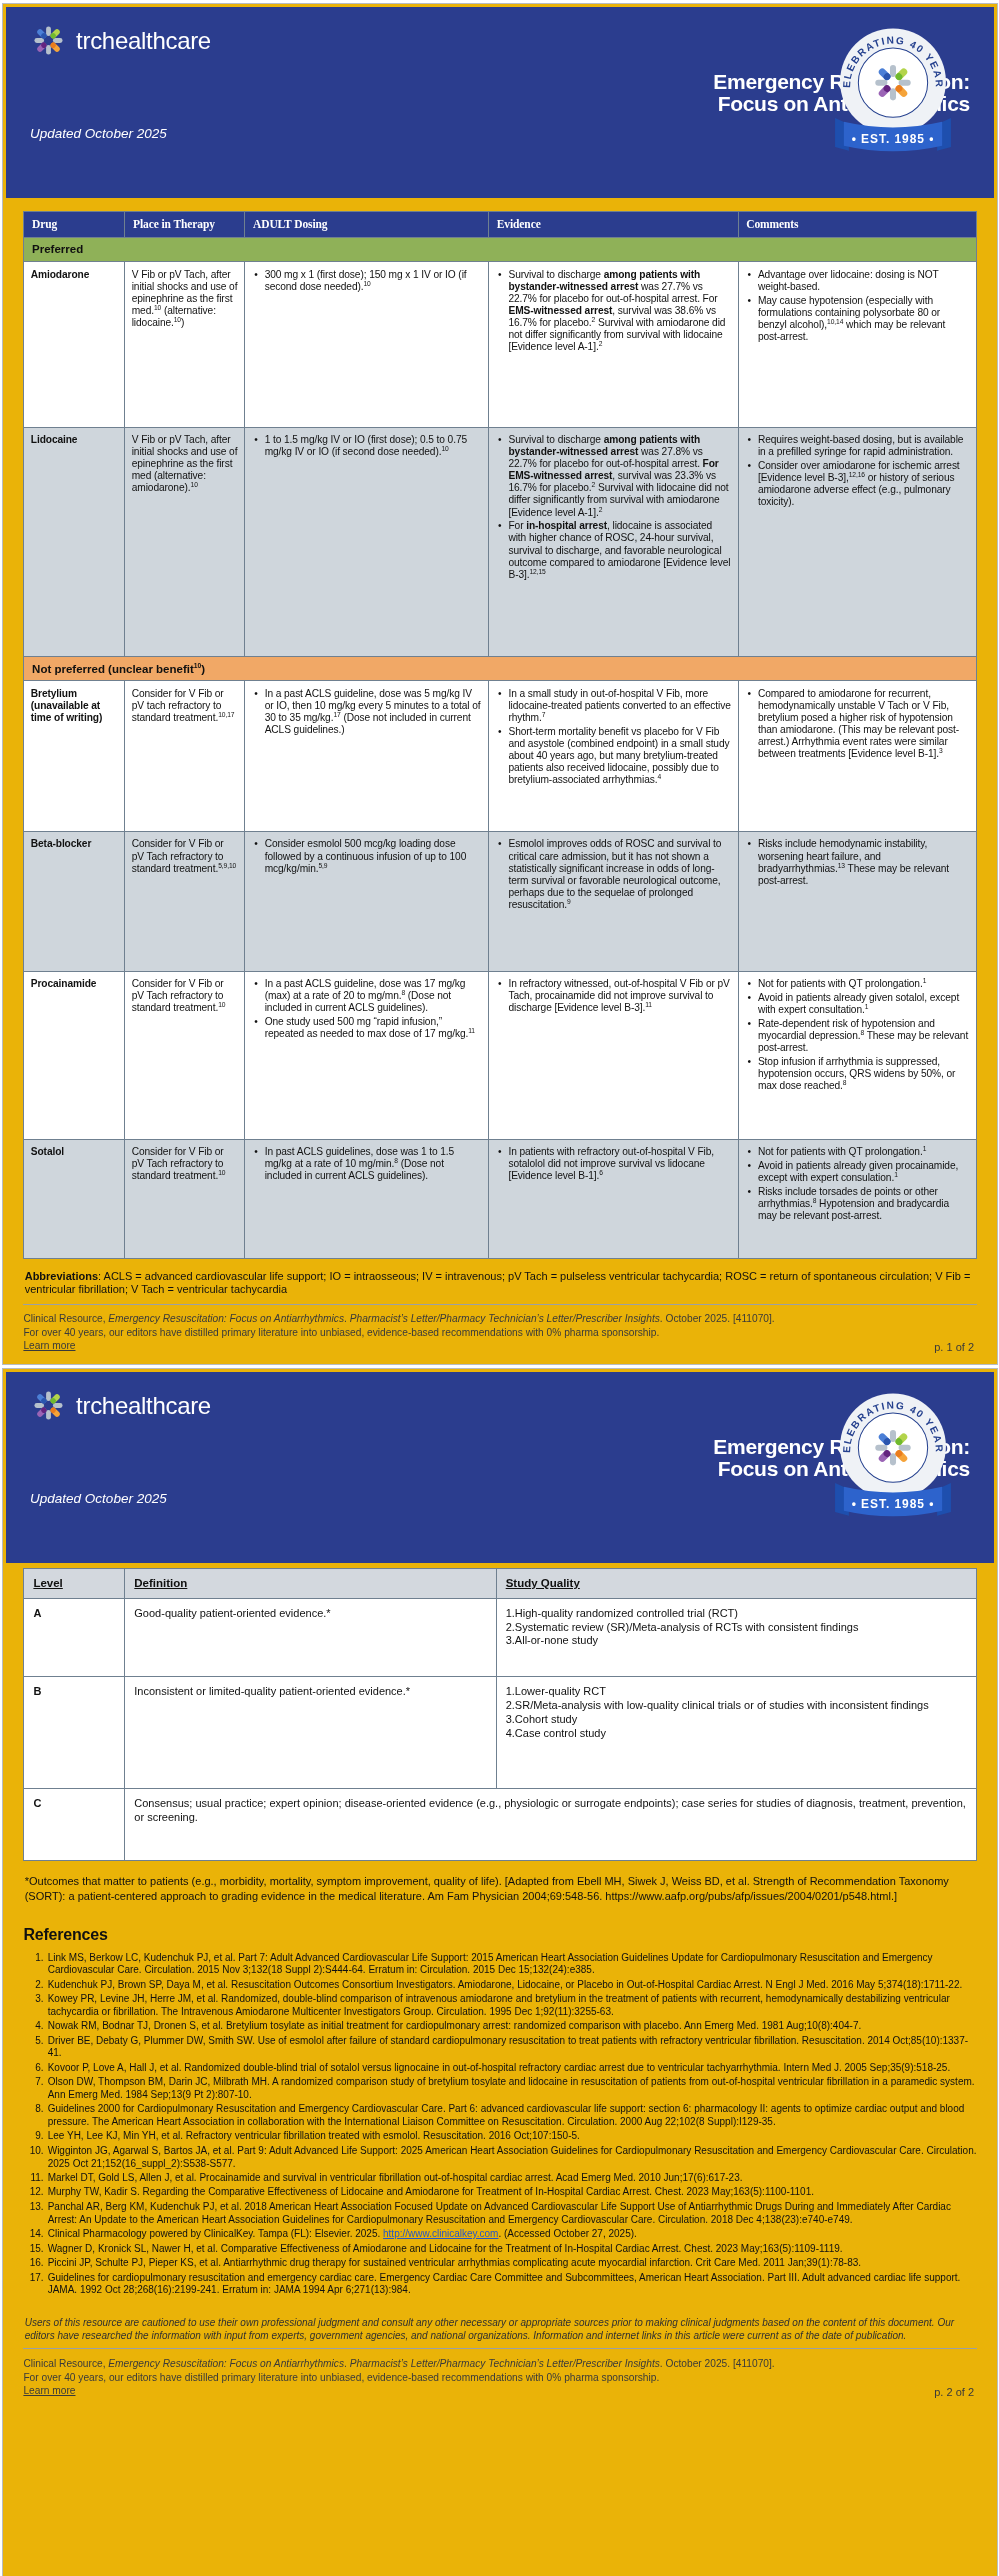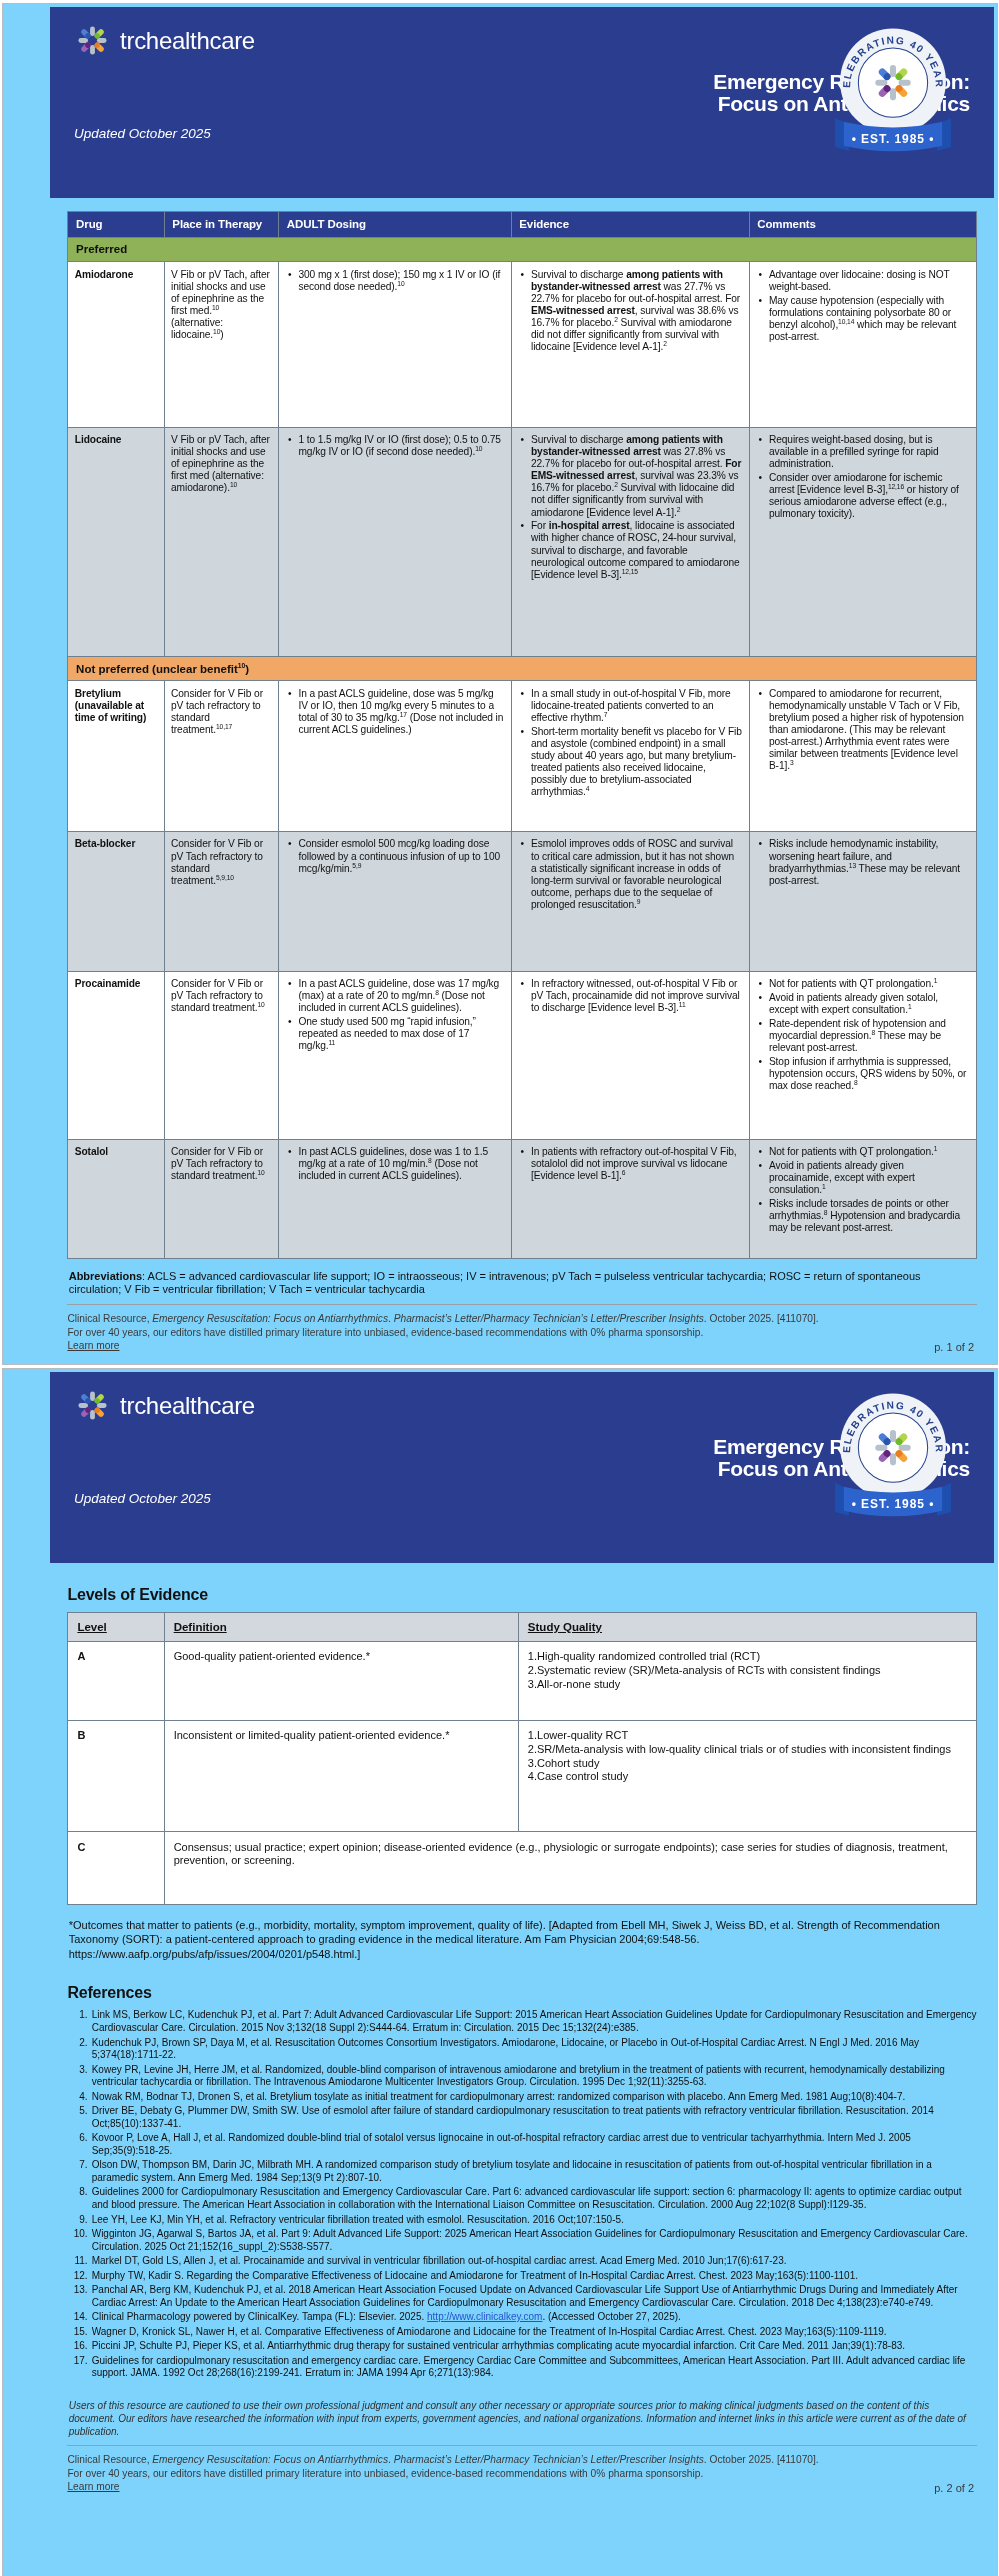--- a/index.html
+++ b/index.html
@@ -1,36 +1,36 @@
 <!DOCTYPE html>
 <html style="font-size:10.2px"><head>
 <meta charset="utf-8">
 <style>
   html,body{margin:0;padding:0;background:#fff;}
   body{width:1000px;font-family:"Liberation Sans","DejaVu Sans",sans-serif;color:#111;}
-  .page{border:0.6px solid #b7bcc2;margin:2.6px 1.9px;background:#7dd3fc;box-sizing:border-box;padding-left:44px;}
+  .page{border:0.6px solid #b7bcc2;margin:2.6px 1.9px;background:#eab308;box-sizing:border-box;}
   .page-1{min-height:1272px;}
   .page-2{min-height:1286px;}
   
   .hd{background:#2b3d8e;color:#fff;margin:3.2px;padding:15.4px 24px 0;height:191px;box-sizing:border-box;position:relative;}
   .brand-row{display:flex;align-items:center;gap:9px;}
   .brand-row svg{display:block;}
   .brand{font-size:24px;font-weight:500;letter-spacing:-0.3px;}
   .hd h1{font-size:21px;font-weight:bold;line-height:1.08;letter-spacing:-0.3px;margin:11.5px 0 0;text-align:right;}
   .updated{margin-top:9.6px;font-size:13.5px;font-style:italic;font-weight:500;}
   .badge{position:absolute;right:38px;top:10.2px;}
   .arc-t{font-size:16px;font-weight:bold;fill:#24408e;letter-spacing:2.5px;}
   .rib-t{font-size:19px;font-weight:bold;fill:#ffffff;letter-spacing:1.5px;}
   
   .content{padding:0 20.5px;}
   sup{font-size:6.7px;vertical-align:super;line-height:0;}
   
   .drug-table{width:100%;border-collapse:collapse;margin-top:13px;border:1.9px solid #5b6d7a;}
   .drug-table th,.drug-table td{border:1.3px solid #6f8090;}
-  .drug-table thead th{background:#2b3d8e;color:#fff;text-align:left;padding:6.4px 7.7px;font-size:11.5px;letter-spacing:-0.1px;}
+  .drug-table thead th{background:#2b3d8e;color:#fff;text-align:left;padding:6.4px 7.7px;font-size:11.5px;letter-spacing:-0.1px;font-family:Liberation Serif, serif;}
   .section-row td{font-weight:bold;font-size:11.5px;padding:5.8px 7.7px;color:#101010;margin-left:40px;}
   .sec-preferred td{background:#8fb158;}
   .sec-not_preferred td{background:#f1a866;}
   .drug-table tbody .drug-row td{vertical-align:top;padding:6.4px 6.4px;font-size:10.2px;line-height:1.18;letter-spacing:-0.1px;background:#fff;}
   .drug-table tbody tr.alt td{background:#cfd6dc;}
   .drug-table td.drug{font-weight:bold;}
   tr[data-name="drug-row-amiodarone"] td{height:152px;}
   tr[data-name="drug-row-lidocaine"] td{height:215px;}
   tr[data-name="drug-row-bretylium"] td{height:137px;}
   tr[data-name="drug-row-beta-blocker"] td{height:126px;}
@@ -356,21 +356,20 @@
           </g>
           <path d="M30 170 L8 160 L8 206 L30 212 Z" fill="#1e4fae"></path>
           <path d="M170 170 L192 160 L192 206 L170 212 Z" fill="#1e4fae"></path>
           <path d="M22 166 Q100 184 178 166 L178 204 Q100 222 22 204 Z" fill="#2d63cc"></path>
           <text x="100" y="200" class="rib-t" text-anchor="middle" data-name="badge-est-text">• EST. 1985 •</text>
         </svg>
       </div>
     </header>
 
     <div class="content" data-name="page-2-content">
-      <h2 class="sec-h" data-name="levels-heading">Levels of Evidence</h2>
       <table class="levels-table" data-name="levels-of-evidence-table">
         <colgroup>
             <col style="width:10.6%">
             <col style="width:39%">
             <col style="width:50.4%">
           </colgroup>
         <thead id="lv-head">
             <tr data-name="levels-header-row">
               <th data-name="column-header">Level</th>
               <th data-name="column-header">Definition</th>

